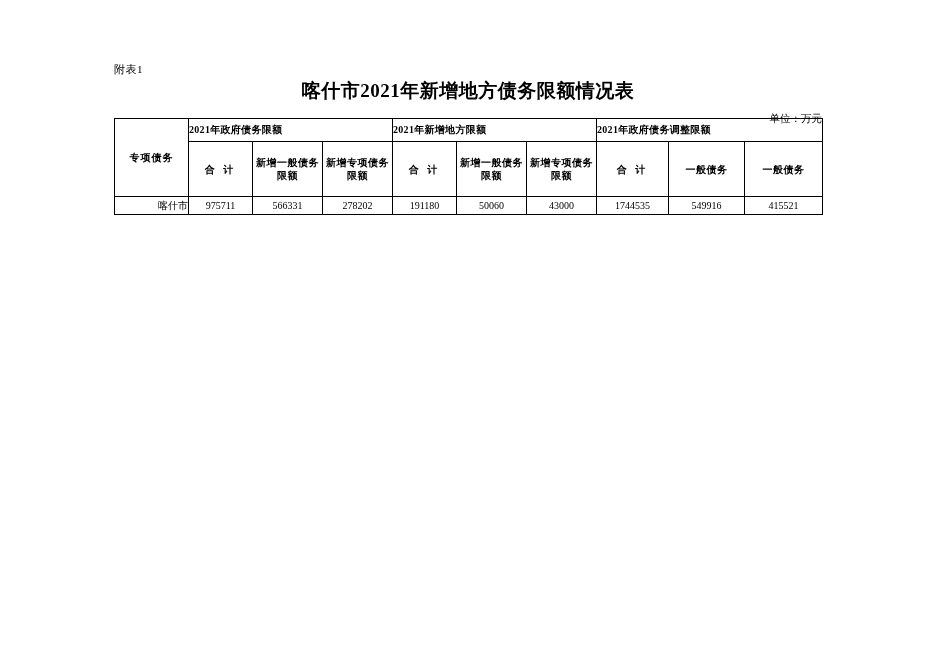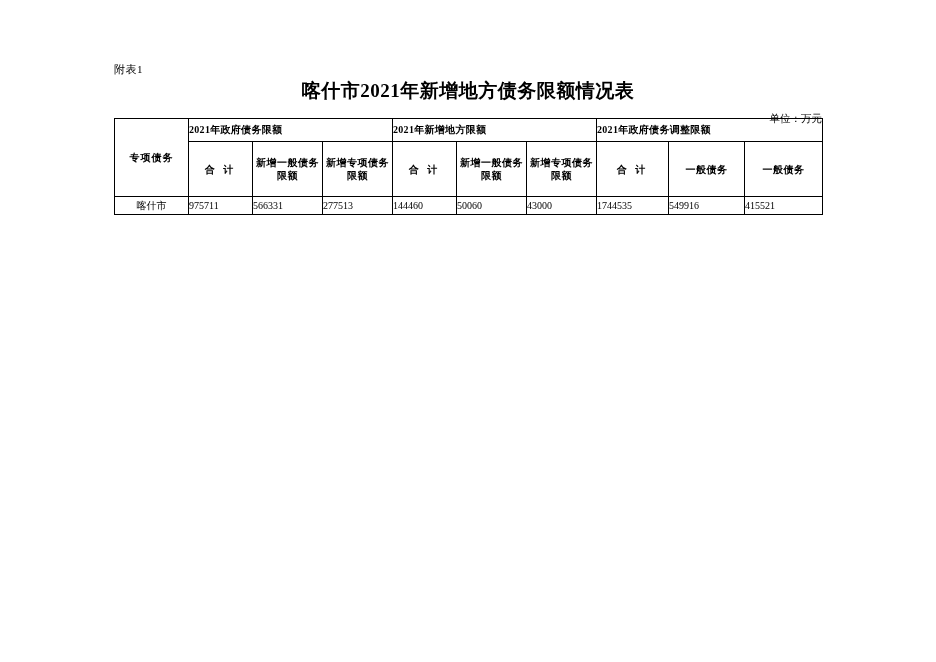--- a/index.html
+++ b/index.html
@@ -86,26 +86,26 @@
     font-size: 10px;
     line-height: 13px;
     padding: 0 4px;
     letter-spacing: 0.5px;
   }
   th.sub-head.wide-space {
     letter-spacing: 3px;
   }
   td.region-cell {
     height: 17px;
-    text-align: center;
+    text-align: right;
     font-size: 9.5px;
   }
   td.num-cell {
     height: 17px;
-    text-align: left;
+    text-align: center;
     padding-right: 4px;
     font-size: 9.5px;
   }
 </style>
 </head>
 <body>
 
 <div class="page">
 
   <div class="attachment-label">附表1</div>
@@ -145,22 +145,22 @@
           <th class="sub-head wide-space">合 计</th>
           <th class="sub-head">一般债务</th>
           <th class="sub-head">一般债务</th>
         </tr>
       </thead>
       <tbody>
         <tr>
           <td class="region-cell">喀什市</td>
           <td class="num-cell">975711</td>
           <td class="num-cell">566331</td>
-          <td class="num-cell">277513</td>
-          <td class="num-cell">144460</td>
+          <td class="num-cell">278202</td>
+          <td class="num-cell">191180</td>
           <td class="num-cell">50060</td>
           <td class="num-cell">43000</td>
           <td class="num-cell">1744535</td>
           <td class="num-cell">549916</td>
           <td class="num-cell">415521</td>
         </tr>
       </tbody>
     </table>
   </div>
 

